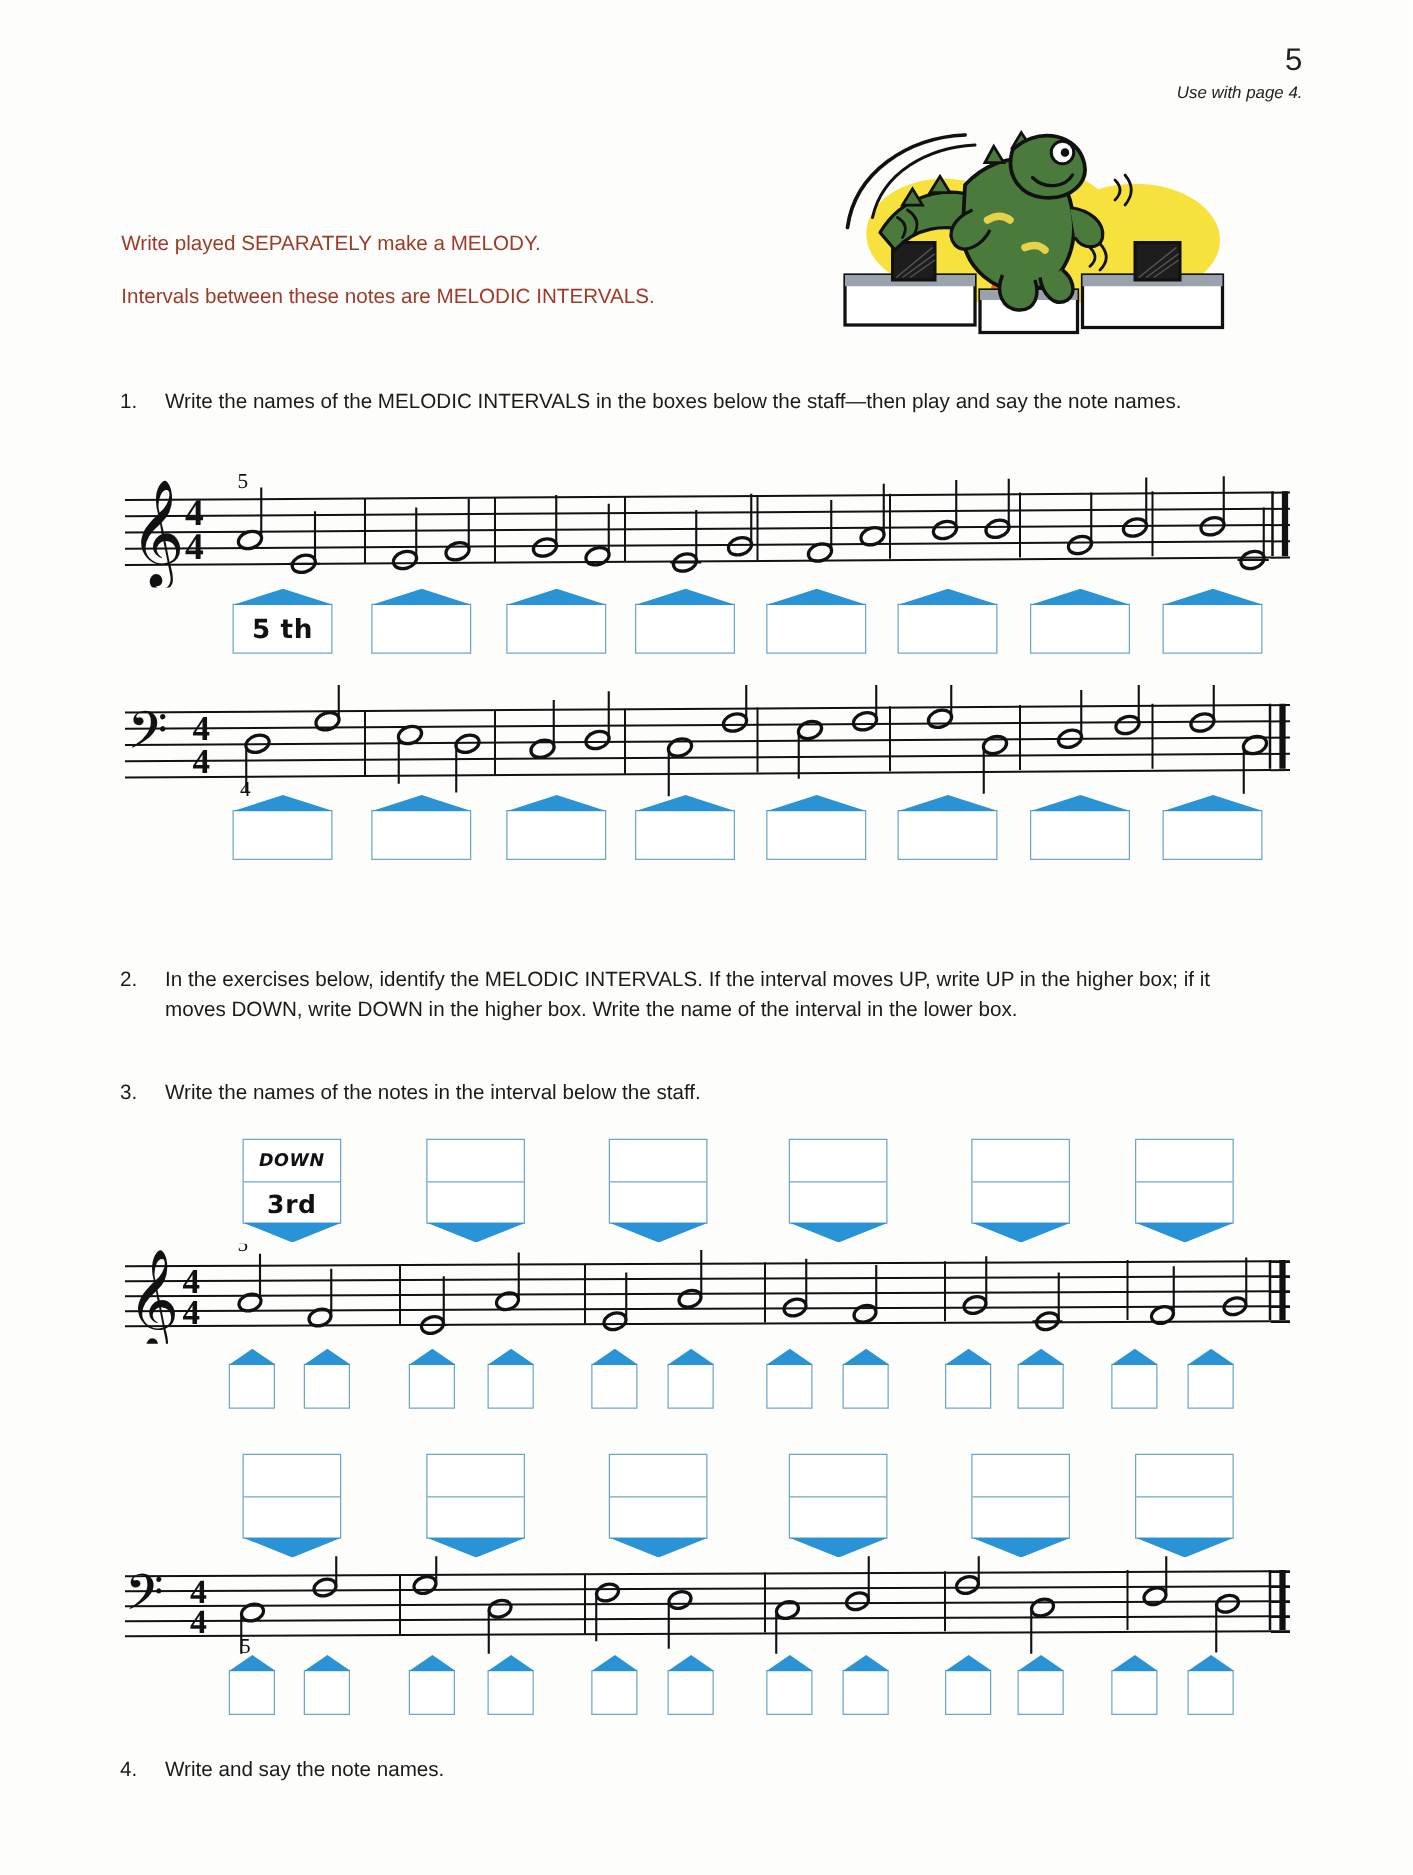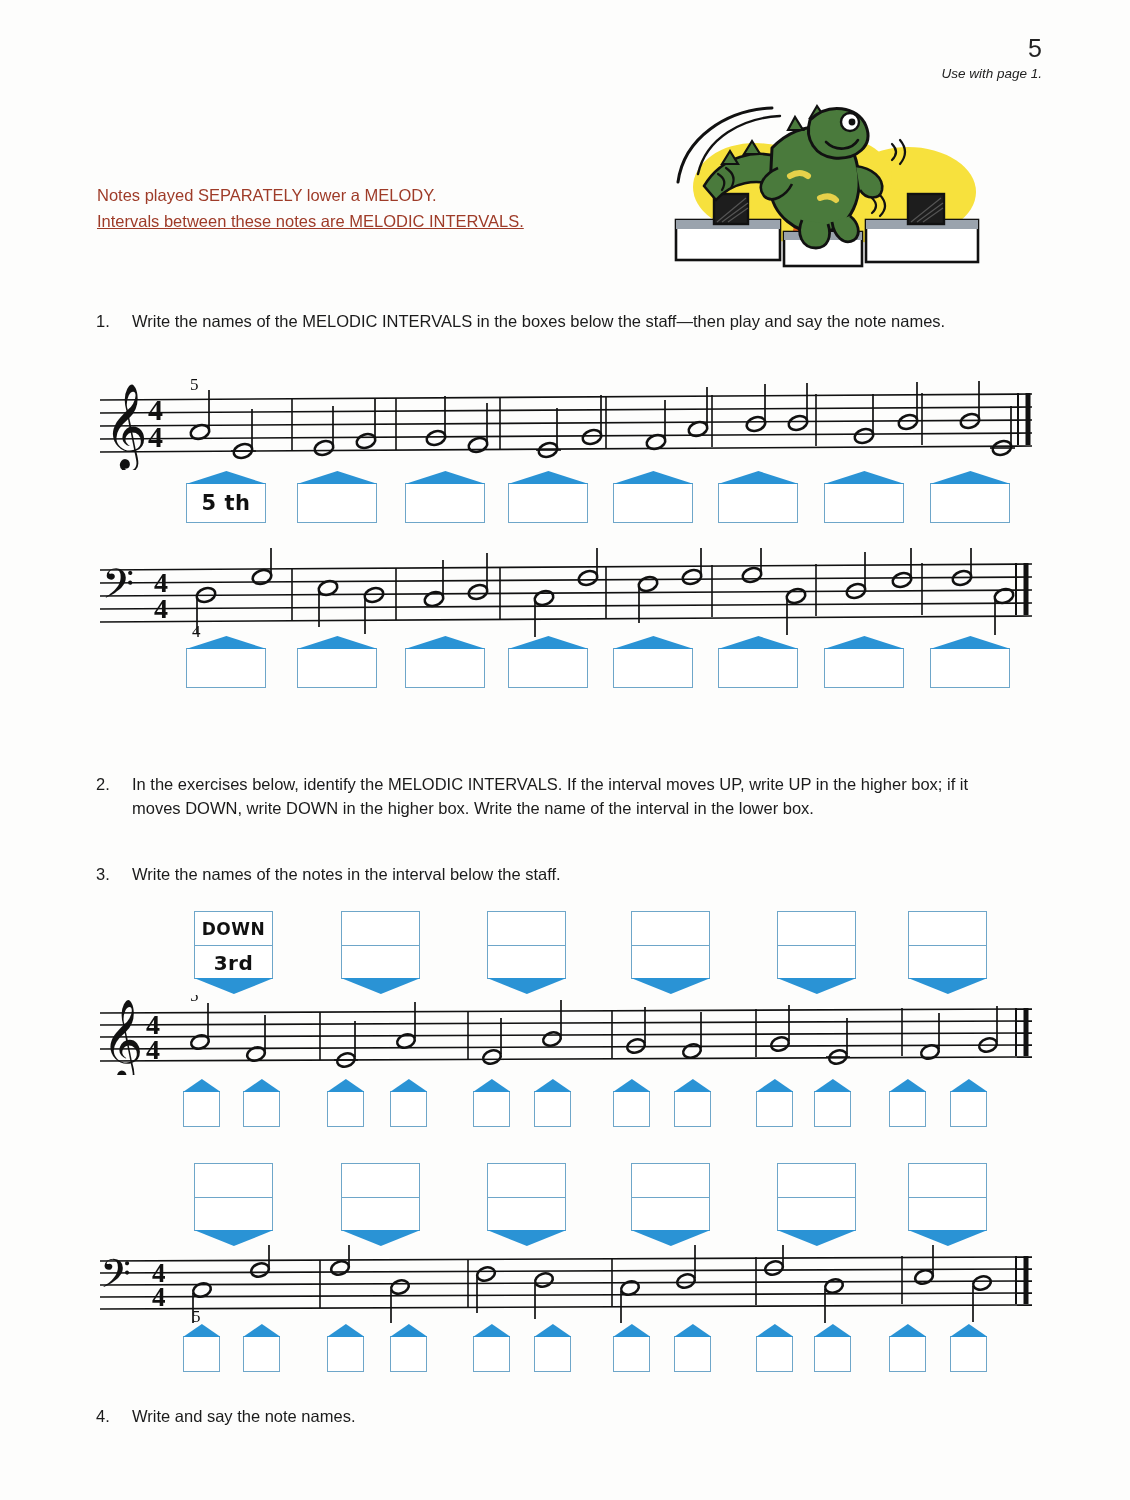--- a/index.html
+++ b/index.html
@@ -25,21 +25,21 @@
     position:absolute;left:92px;top:93px;
     font-size:36px;font-weight:bold;letter-spacing:-0.3px;
     color:#1b3a6b;font-family:"Liberation Sans",sans-serif;
   }
   .subline{
     position:absolute;left:97px;
     font-size:16.5px;color:#9e3b28;
     font-family:"Liberation Sans",sans-serif;white-space:nowrap;
   }
   #sub1{top:186px;}
-  #sub2{top:212px;text-decoration:underline;}
+  #sub2{top:228px;}
 
   
   #illustration{position:absolute;left:660px;top:82px;width:350px;height:190px;}
 
   
   .instr{position:absolute;font-size:16.5px;color:#1b1b1b;line-height:1.45;
          font-family:"Liberation Sans",sans-serif;}
   .instr .num{position:absolute;left:0;top:0;width:30px;text-align:left;}
   .instr .txt{display:block;margin-left:36px;}
   #instr1{left:96px;top:310px;width:910px;}
@@ -76,31 +76,31 @@
   .dbox .divider{position:absolute;left:0;right:0;height:0;border-top:1.3px solid #6ea6c9;}
   .dbox .foot{
     position:absolute;left:-1.4px;right:-1.4px;top:100%;
     height:16px;overflow:hidden;
   }
   .dbox .foot svg{display:block;width:100%;height:100%;}
   .dbox .cell{
     position:absolute;left:0;right:0;display:flex;align-items:center;justify-content:center;
     font-family:"DejaVu Sans",sans-serif;font-weight:bold;color:#111;letter-spacing:0.5px;
   }
-  .dbox .cell.top{font-size:17px;}
+  .dbox .cell.top{font-size:14px;font-style:italic;}
   .dbox .cell.bot{font-size:20px;}
 </style>
 </head>
 <body>
 
 <div class="page">
 
   <div id="page-number">5</div>
-  <div id="use-with">Use with page 1.</div>
-  <div class="subline" id="sub1">Notes played SEPARATELY lower a MELODY.</div>
+  <div id="use-with">Use with page 4.</div>
+  <div class="subline" id="sub1">Write played SEPARATELY make a MELODY.</div>
   <div class="subline" id="sub2">Intervals between these notes are MELODIC INTERVALS.</div>
 
   <div id="illustration">
     <svg viewBox="0 0 350 190" width="350" height="190">
 
       <g fill="#f7e033" opacity="0.95">
         <ellipse cx="95" cy="105" rx="62" ry="44"></ellipse>
         <ellipse cx="248" cy="110" rx="68" ry="45"></ellipse>
         <ellipse cx="172" cy="96" rx="60" ry="42"></ellipse>
         <ellipse cx="132" cy="132" rx="52" ry="28"></ellipse>

